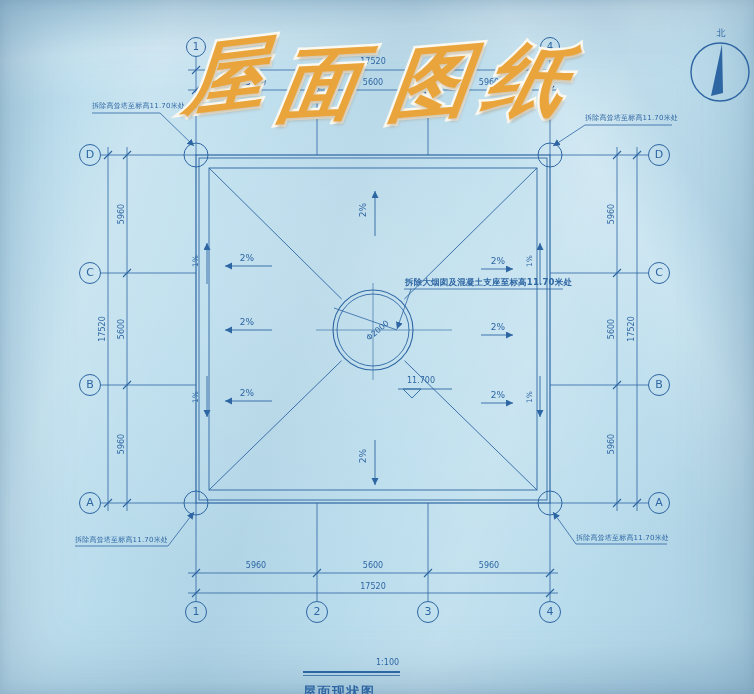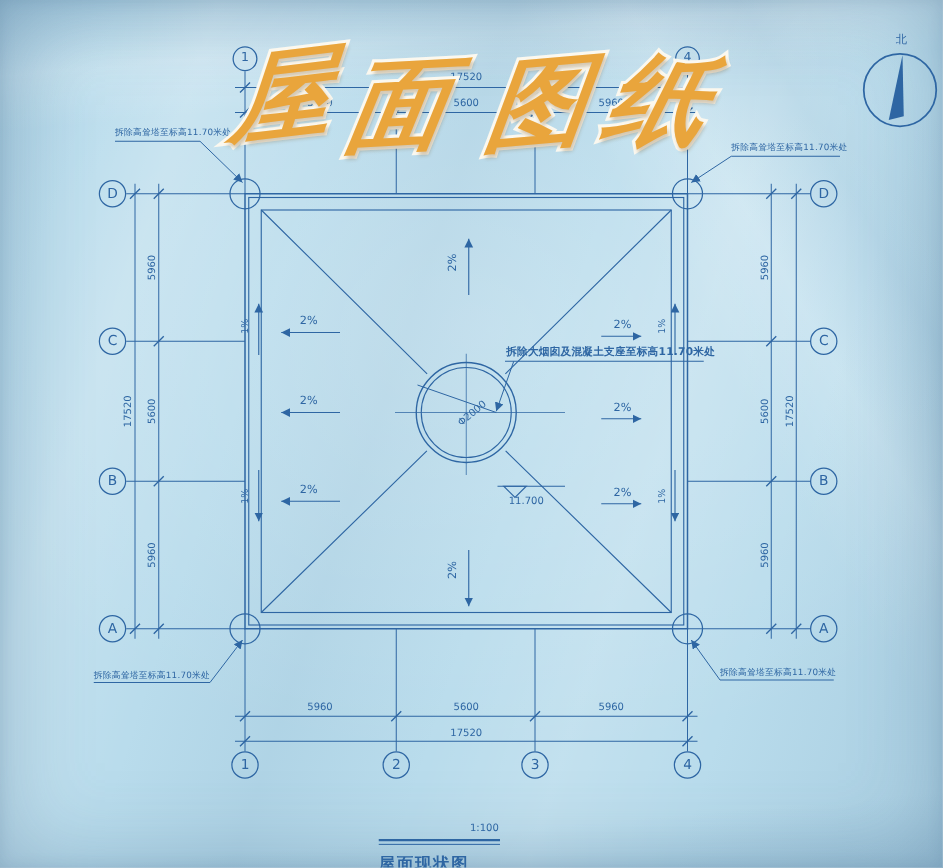--- a/index.html
+++ b/index.html
@@ -185,21 +185,21 @@
   <div class="t slopeE rotc" style="left:196px;top:397px;">1%</div>
   <div class="t slopeE rotc" style="left:530px;top:261px;">1%</div>
   <div class="t slopeE rotc" style="left:530px;top:397px;">1%</div>
 
   <div class="t note" style="left:92px;top:103px;">拆除高耸塔至标高11.70米处</div>
   <div class="t note" style="left:585px;top:115px;">拆除高耸塔至标高11.70米处</div>
   <div class="t note" style="left:75px;top:537px;">拆除高耸塔至标高11.70米处</div>
   <div class="t note" style="left:576px;top:535px;">拆除高耸塔至标高11.70米处</div>
   <div class="t cnote" style="left:405px;top:278px;">拆除大烟囱及混凝土支座至标高11.70米处</div>
   <div class="t dim rot40" style="left:378px;top:331px;">Φ2000</div>
-  <div class="t dim" style="left:407px;top:397px;text-align:center;">11.700</div>
+  <div class="t dim" style="left:407px;top:377px;text-align:center;">11.700</div>
 
   <div class="t ctr2" style="left:721px;top:33px;font-size:9px;">北</div>
 
   <div class="t foot" style="left:303px;top:685px;">屋面现状图</div>
   <div class="t foot2" style="left:376px;top:659px;">1:100</div>
 
   <div class="title">
     <span class="tchar" style="left:185px;top:24px;transform:skewX(-12deg) rotate(-7deg);">屋</span>
     <span class="tchar" style="left:278px;top:32px;transform:skewX(-12deg) rotate(-3deg);">面</span>
     <span class="tchar" style="left:390px;top:30px;transform:skewX(-12deg) rotate(-5deg);">图</span>

